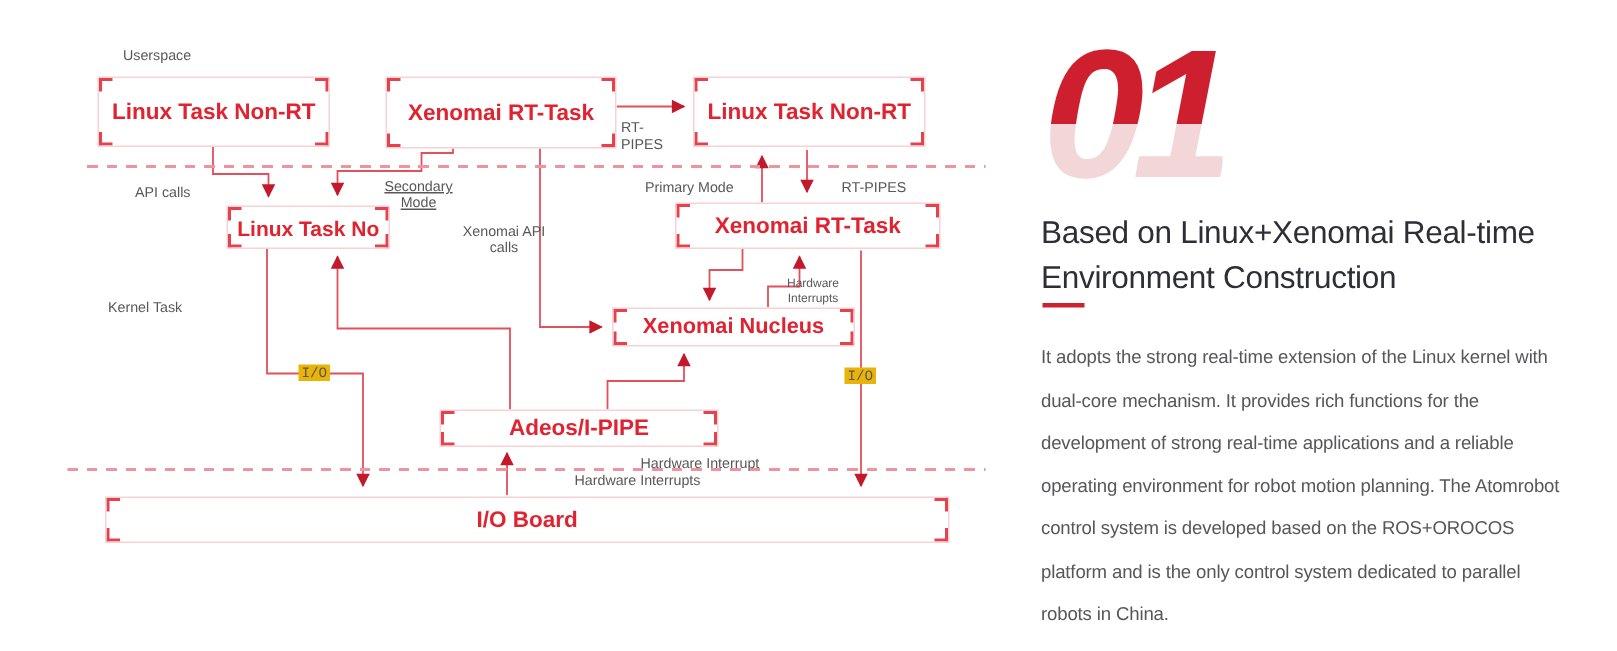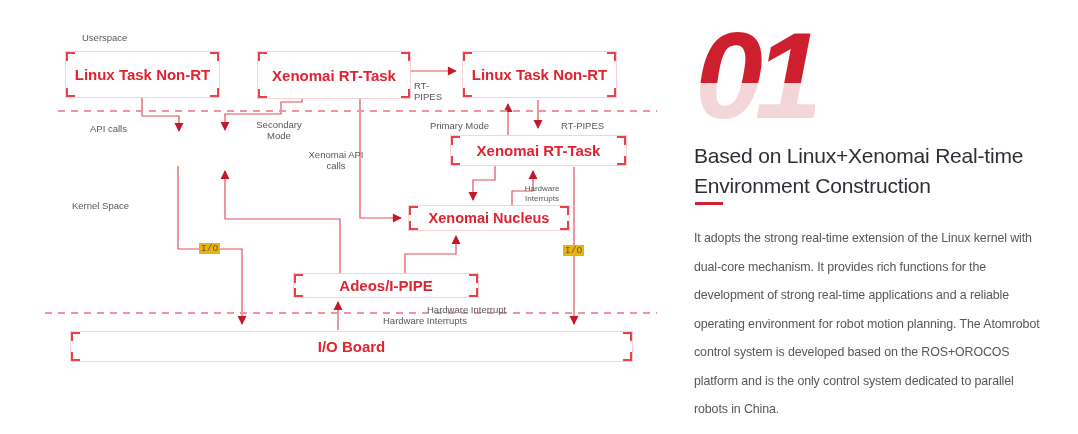--- a/index.html
+++ b/index.html
@@ -67,35 +67,36 @@
         <path d="M574,167 V324" marker-end="url(#ah)"></path>
         <path d="M338,330 V302" marker-end="url(#ah)"></path>
       </g>
     </svg>
 
     <div class="dash" style="left:58px;top:110px;width:599px;"></div>
     <div class="dash" style="left:45px;top:312px;width:612px;"></div>
 
     <div class="lbl" style="left:82px;top:32px;text-align:center;">Userspace</div>
     <div class="lbl" style="left:90px;top:123px;">API calls</div>
-    <div class="lbl" style="left:72px;top:200px;">Kernel Space</div>
-    <div class="lbl wrap" style="left:248px;top:119px;width:62px;">Secondary Mode</div>
+    <div class="lbl" style="left:72px;top:200px;">Kernel Task</div>
+    <div class="lbl wrap" style="left:248px;top:119px;width:62px;text-decoration:underline;">Secondary Mode</div>
     <div class="lbl wrap" style="left:308px;top:149px;width:56px;">Xenomai API calls</div>
     <div class="lbl bgw" style="left:199px;top:243px;">I/O</div>
     <div class="lbl" style="left:417px;top:120px;margin-left:13px;">Primary Mode</div>
     <div class="lbl left-wrap" style="left:414px;top:80px;width:36px;">RT-PIPES</div>
     <div class="lbl" style="left:561px;top:120px;">RT-PIPES</div>
     <div class="lbl wrap" style="left:516px;top:184px;width:52px;font-size:8px;line-height:9.5px;">Hardware Interrupts</div>
     <div class="lbl" style="left:427px;top:256px;margin-top:48px;">Hardware Interrupt</div>
     <div class="lbl" style="left:383px;top:315px;">Hardware Interrupts</div>
     <div class="lbl bgw" style="left:563px;top:245px;">I/O</div>
 
     <div class="bbox" style="left:65px;top:51px;width:155px;height:47px;font-size:15px;">Linux Task Non-RT</div>
     <div class="bbox" style="left:257px;top:51px;width:154px;height:48px;font-size:15px;">Xenomai RT-Task</div>
     <div class="bbox" style="left:462px;top:51px;width:155px;height:47px;font-size:15px;">Linux Task Non-RT</div>
+    <div class="bbox" style="left:151px;top:137px;width:109px;height:29px;font-size:14px;">Linux Task No</div>
     <div class="bbox" style="left:450px;top:135px;width:177px;height:31px;font-size:15px;">Xenomai RT-Task</div>
     <div class="bbox" style="left:408px;top:205px;width:162px;height:26px;font-size:14.5px;">Xenomai Nucleus</div>
     <div class="bbox" style="left:293px;top:273px;width:186px;height:25px;font-size:15px;">Adeos/I-PIPE</div>
     <div class="bbox" style="left:70px;top:331px;width:563px;height:31px;font-size:15px;">I/O Board</div>
   </div>
 
   <div id="panel">
     <div id="big-number">01</div>
     <div id="panel-heading">Based on Linux+Xenomai Real-time Environment Construction</div>
     <div id="heading-dash"></div>

